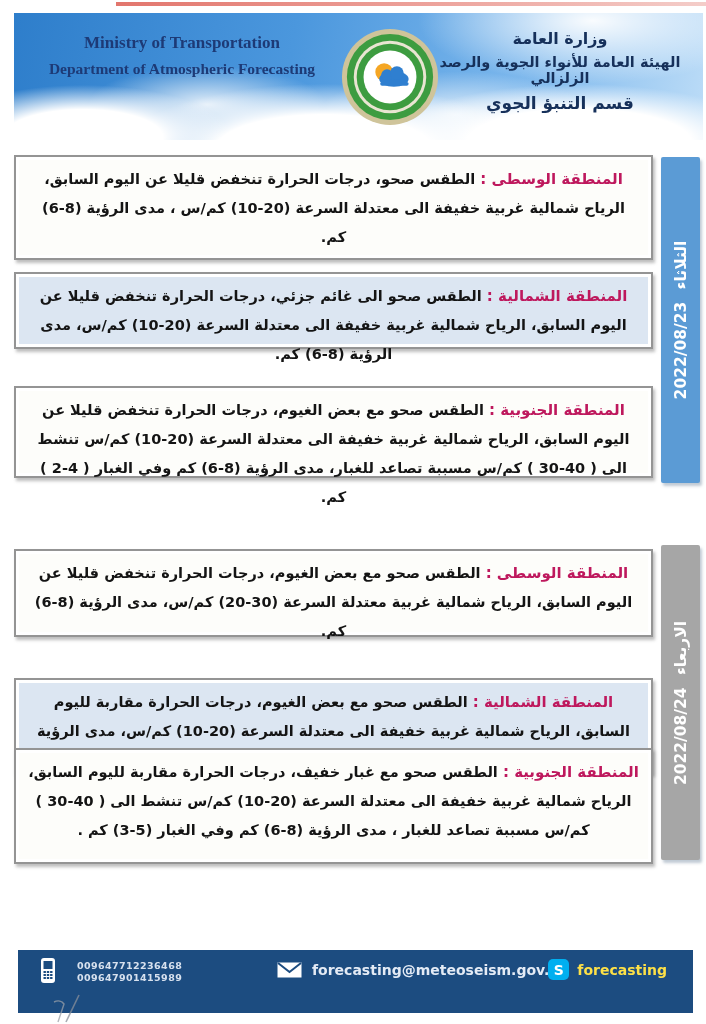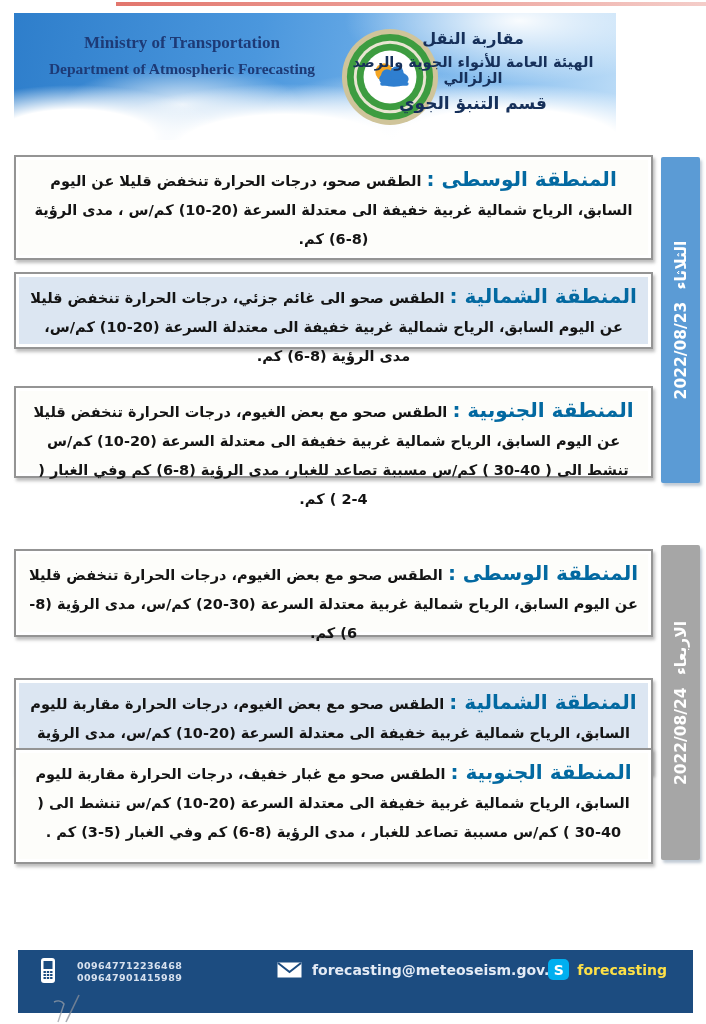--- a/index.html
+++ b/index.html
@@ -5,21 +5,21 @@
   html,body{margin:0;padding:0;}
   body{
     width:706px;height:1024px;position:relative;background:#ffffff;
     font-family:"DejaVu Sans",sans-serif;overflow:hidden;
   }
   
   .top-line{position:absolute;left:116px;top:2px;width:590px;height:4px;
     background:linear-gradient(90deg,#e2766d,#eda49d 55%,#f4cdc9 100%);}
   
   .header{
-    position:absolute;left:14px;top:13px;width:602px;height:127px;
+    position:absolute;left:14px;top:13px;width:689px;height:127px;
     background:
       radial-gradient(ellipse 250px 90px at 84% 6%, rgba(255,255,255,.95), rgba(255,255,255,0) 70%),
       radial-gradient(ellipse 200px 70px at 10% 98%, #ffffff 40%, rgba(255,255,255,0) 75%),
       radial-gradient(ellipse 260px 85px at 45% 108%, #ffffff 42%, rgba(255,255,255,0) 78%),
       radial-gradient(ellipse 250px 75px at 82% 102%, #ffffff 45%, rgba(255,255,255,0) 78%),
       radial-gradient(ellipse 170px 55px at 28% 72%, rgba(255,255,255,.85), rgba(255,255,255,0) 70%),
       radial-gradient(ellipse 190px 60px at 64% 80%, rgba(255,255,255,.8), rgba(255,255,255,0) 72%),
       linear-gradient(100deg,#2e7ecb 0%,#4b97dd 40%,#7ab6ec 72%,#bcdcf7 100%);
   }
   .hdr-en{position:absolute;left:18px;top:20px;width:300px;text-align:center;
@@ -35,21 +35,21 @@
   .ar3{font-size:17px;}
   
   .fbox{
     position:absolute;left:14px;width:639px;box-sizing:border-box;
     background:#fdfdfa;border:2px solid #949494;
     box-shadow:inset 0 0 0 3px #ffffff, 2px 3px 3px rgba(110,110,110,.45);
   }
   .fbox.blue{background:#dce6f2;}
   .ftext{margin:0;padding:8px 12px;direction:rtl;text-align:center;
     font-weight:bold;font-size:14.5px;line-height:29px;color:#141414;}
-  .rtitle{color:#0369a1;font-size:20px;}
+  .rtitle{color:#be185d;font-size:15px;}
   
   .b1{top:155px;height:105px;}
   .b2{top:272px;height:77px;}
   .b3{top:386px;height:92px;}
   .b4{top:549px;height:88px;}
   .b5{top:678px;height:96px;}
   .b6{top:748px;height:116px;}
   
   .day-bar{position:absolute;left:661px;width:39px;border-radius:2px;
     box-shadow:2px 3px 3px rgba(130,150,170,.5);}
@@ -96,21 +96,21 @@
     <circle cx="50" cy="50" r="37" fill="#e9e5d2"></circle>
     <circle cx="50" cy="50" r="34" fill="#3d9c40"></circle>
     <circle cx="50" cy="50" r="27" fill="#ffffff"></circle>
     <circle cx="44" cy="45" r="9" fill="#f5a623"></circle>
     <ellipse cx="54" cy="52" rx="15" ry="8" fill="#2f7fd0"></ellipse>
     <circle cx="47" cy="48" r="6" fill="#2f7fd0"></circle>
     <circle cx="57" cy="46" r="7" fill="#2f7fd0"></circle>
     <rect x="40" y="55" width="29" height="4" rx="2" fill="#2f7fd0"></rect>
   </svg>
   <div class="hdr-ar">
-    <div class="ar1">مقاربة النقل</div>
+    <div class="ar1">وزارة العامة</div>
     <div class="ar2">الهيئة العامة للأنواء الجوية والرصد الزلزالي</div>
     <div class="ar3">قسم التنبؤ الجوي</div>
   </div>
 </div>
 
 <div class="fbox b1">
   <p class="ftext"><span class="rtitle">المنطقة الوسطى :</span> <span>الطقس صحو، درجات الحرارة تنخفض قليلا عن اليوم السابق، الرياح شمالية غربية خفيفة الى معتدلة السرعة (20-10) كم/س ، مدى الرؤية (8-6) كم.</span></p>
 </div>
 <div class="fbox b2 blue">
   <p class="ftext"><span class="rtitle">المنطقة الشمالية :</span> <span>الطقس صحو الى غائم جزئي، درجات الحرارة تنخفض قليلا عن اليوم السابق، الرياح شمالية غربية خفيفة الى معتدلة السرعة (20-10) كم/س، مدى الرؤية (8-6) كم.</span></p>

